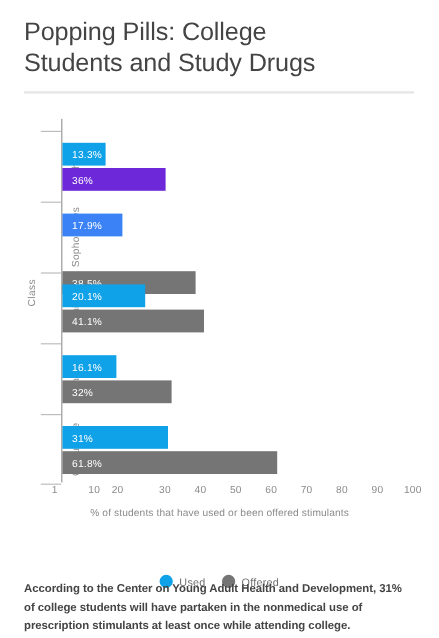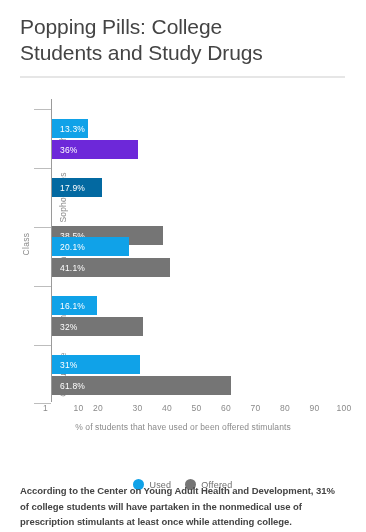--- a/index.html
+++ b/index.html
@@ -222,35 +222,35 @@
           <div class="barwrap offered">
             <div class="bar offered" style="width: 86px; background: #6d28d9;">
               <span class="bar-value">36%</span>
             </div>
           </div>
         </div>
         <div class="group">
           <div class="group-tick"></div>
           <div class="cat-label">Sophomores</div>
           <div class="barwrap used">
-            <div class="bar used" style="width: 49.8465px; background: #0369a1;">
+            <div class="bar used" style="width: 49.8465px; background: #3b82f6;">
               <span class="bar-value">17.9%</span>
             </div>
           </div>
           <div class="barwrap offered">
             <div class="bar offered" style="width: 110.606px; background: rgb(117, 117, 117); margin-top: 27px;">
               <span class="bar-value">38.5%</span>
             </div>
           </div>
         </div>
         <div class="group">
           <div class="group-tick"></div>
           <div class="cat-label">Juniors</div>
           <div class="barwrap used">
-            <div class="bar used" style="width: 77px; background: rgb(16, 162, 232);">
+            <div class="bar used" style="width: 69px; background: rgb(16, 162, 232);">
               <span class="bar-value">20.1%</span>
             </div>
           </div>
           <div class="barwrap offered">
             <div class="bar offered" style="width: 118.275px; background: rgb(117, 117, 117);">
               <span class="bar-value">41.1%</span>
             </div>
           </div>
         </div>
         <div class="group">

